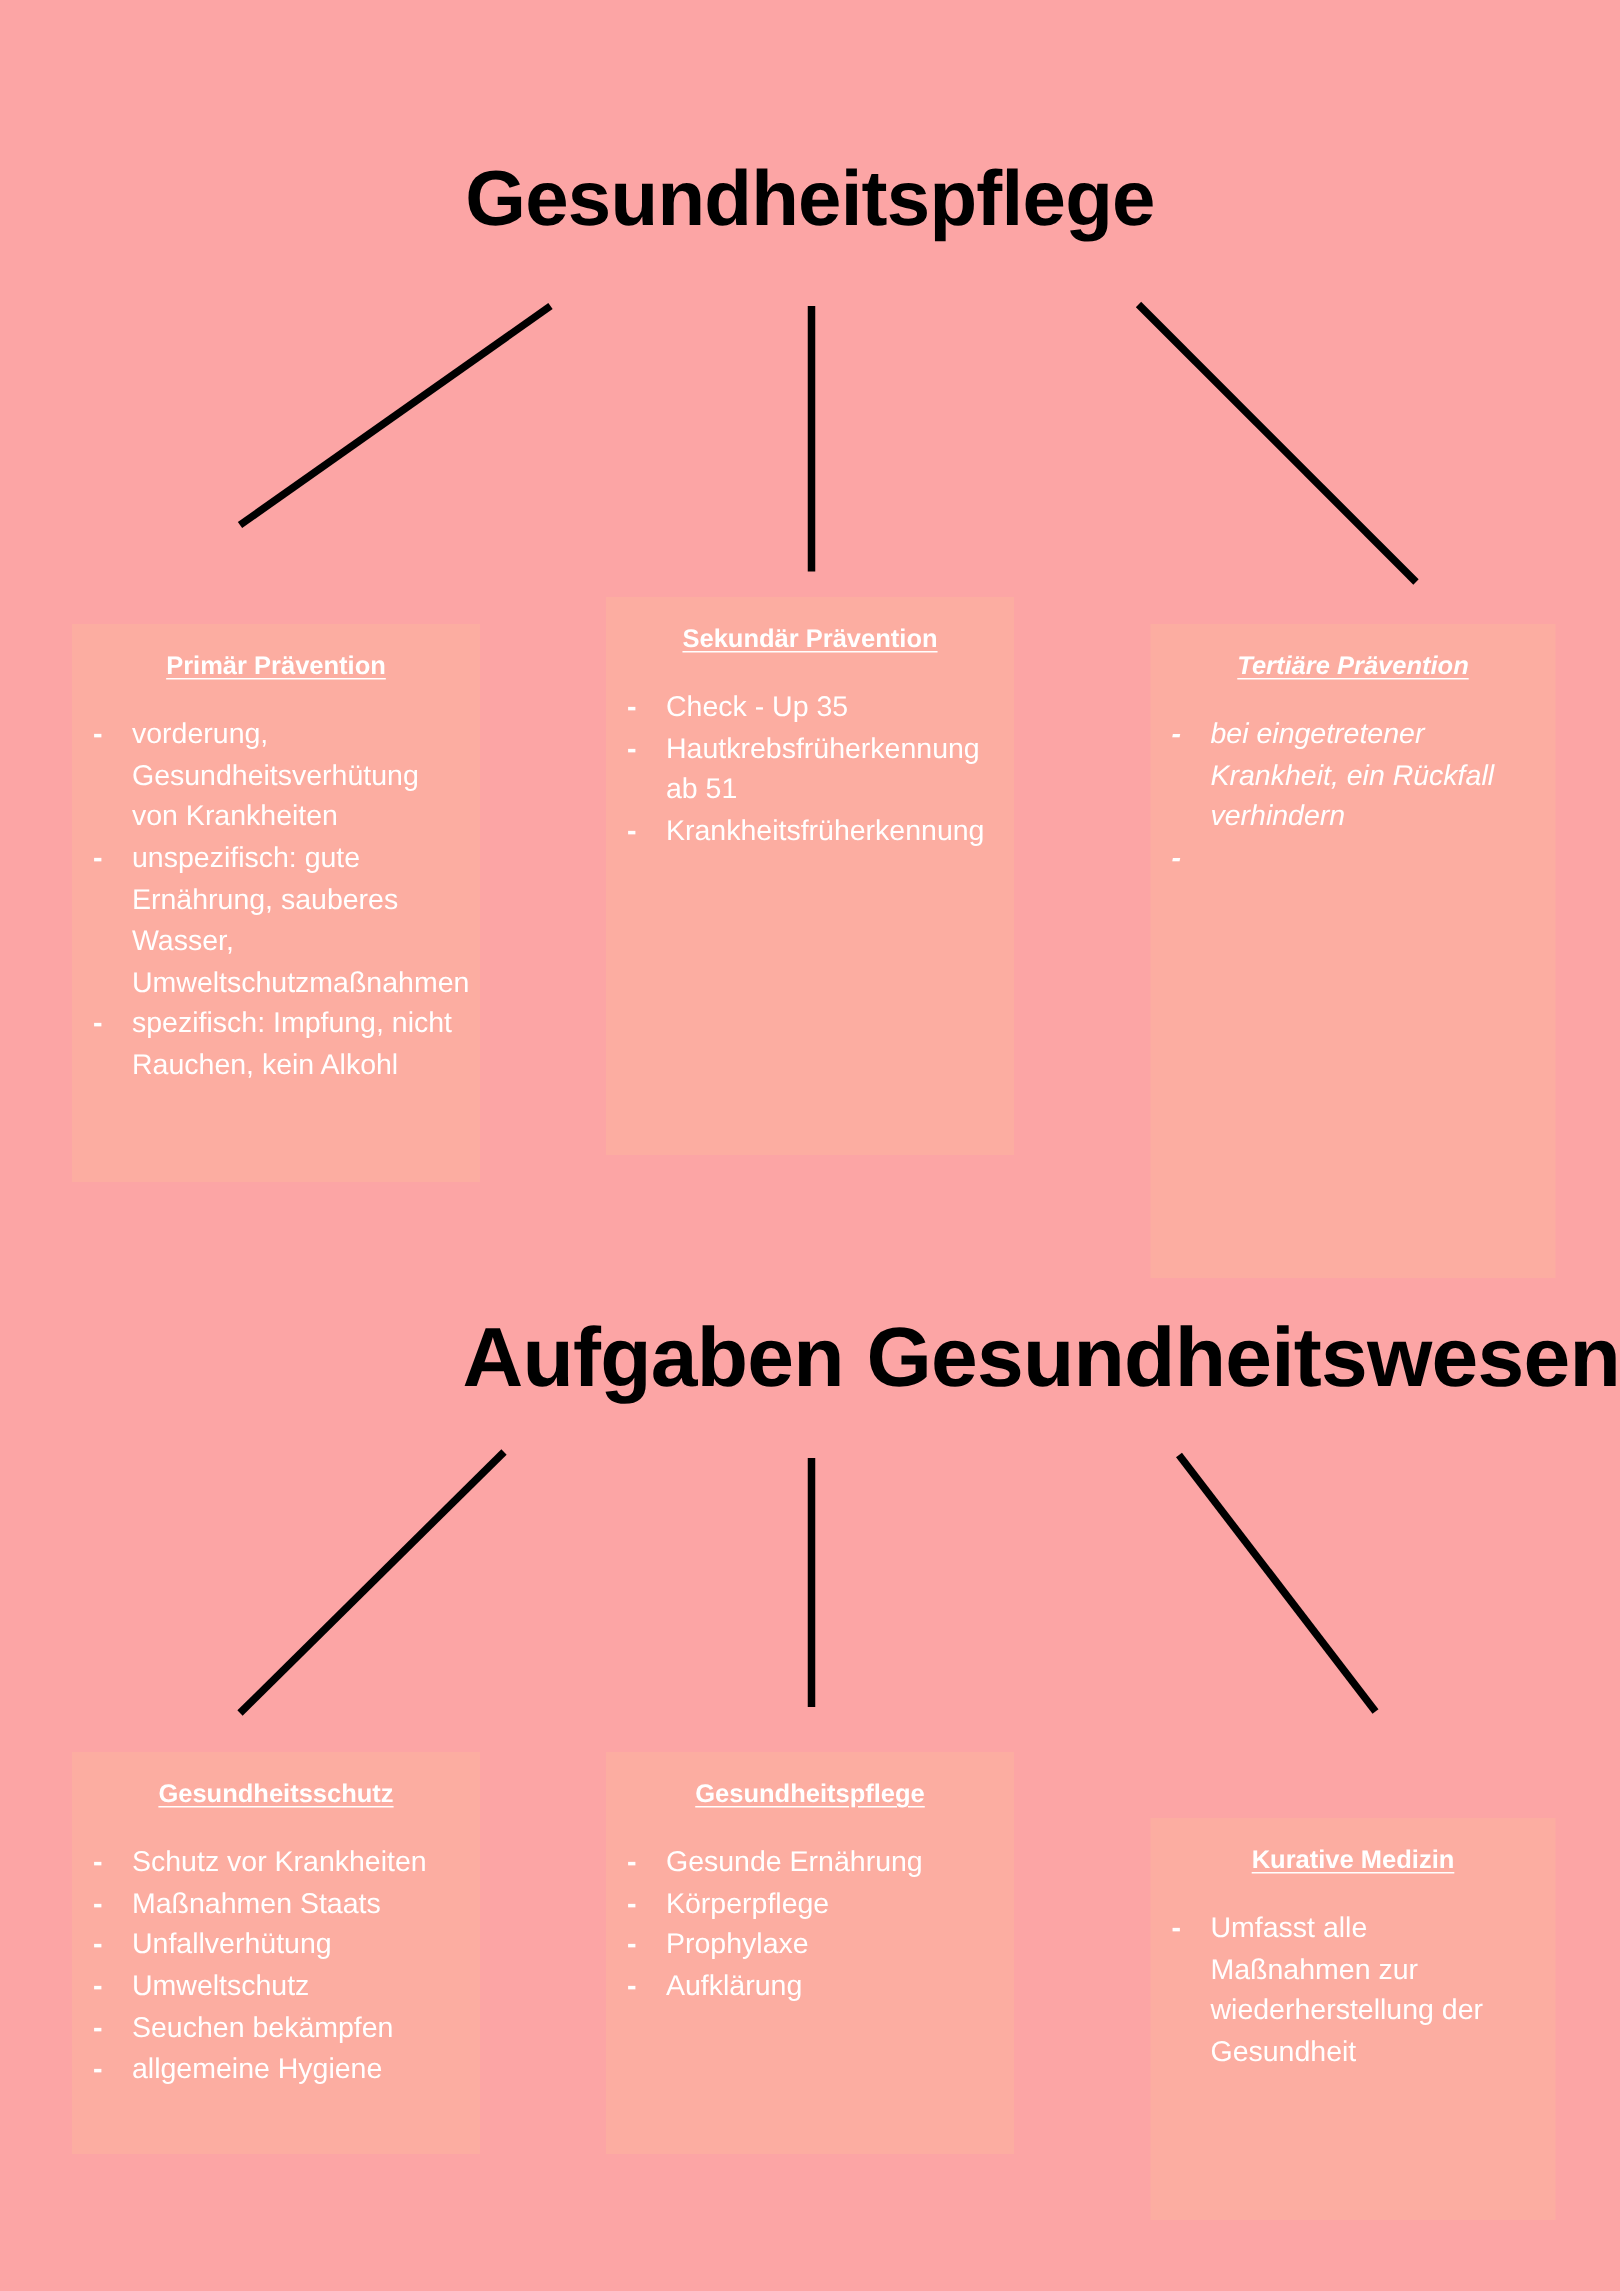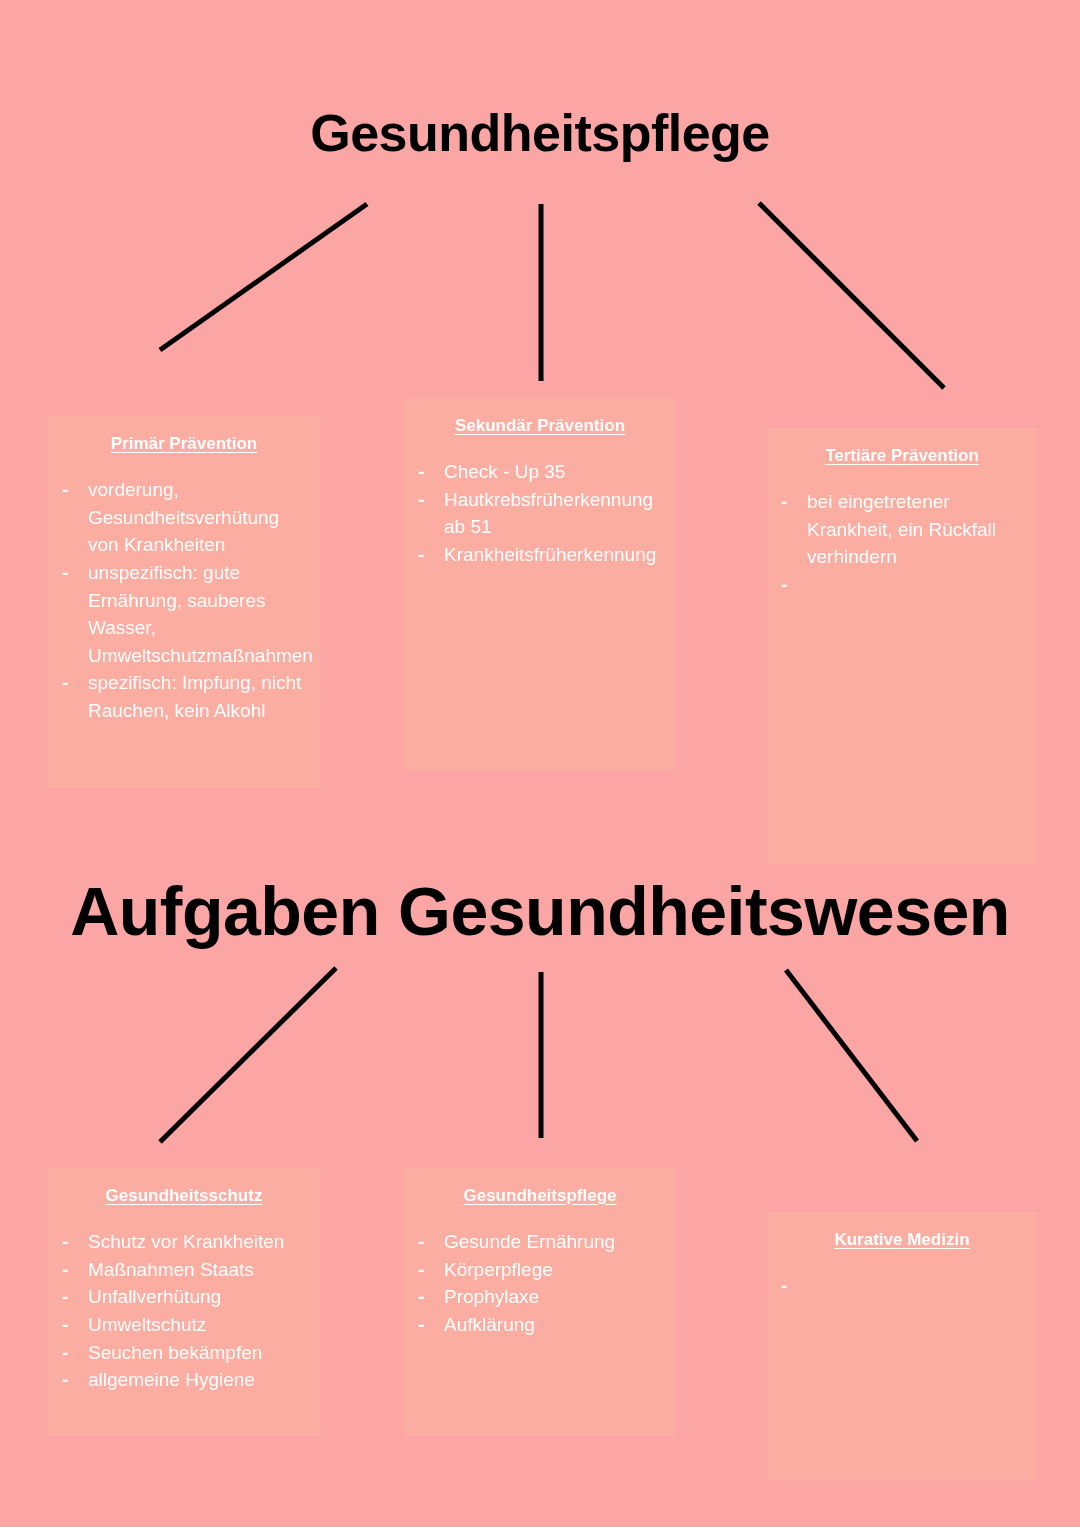--- a/index.html
+++ b/index.html
@@ -23,21 +23,21 @@
     width: 100%;
     left: 0;
     text-align: center;
     font-family: "Liberation Sans", sans-serif;
     font-weight: bold;
     color: #000000;
     letter-spacing: -0.5px;
     white-space: nowrap;
   }
   #title-top   { top: 103px; font-size: 52px; }
-  #title-bottom{ top: 872px; font-size: 68px; }
+  #title-bottom{ top: 872px; font-size: 56px; text-align: right; }
 
   .connectors {
     position: absolute;
     left: 0;
     top: 0;
     width: 1080px;
     height: 1527px;
     pointer-events: none;
   }
 
@@ -80,21 +80,21 @@
     font-weight: bold;
   }
   .bullet-text {
     flex: 1 1 auto;
     text-align: left;
   }
 
   
   #card-primaer   { left: 48px;  top: 416px;  width: 272px; height: 372px; }
   #card-sekundaer { left: 404px; top: 398px;  width: 272px; height: 372px; }
-  #card-tertiaer  { left: 767px; top: 428px;  width: 270px; height: 436px; }
+  #card-tertiaer  { left: 767px; top: 416px;  width: 270px; height: 436px; font-style: italic; }
 
   
   #card-schutz    { left: 48px;  top: 1168px; width: 272px; height: 268px; }
   #card-pflege    { left: 404px; top: 1168px; width: 272px; height: 268px; }
   #card-kurative  { left: 767px; top: 1168px; width: 270px; height: 268px; margin-top: 44px; }
 </style>
 </head>
 <body>
 
 <div id="page">
@@ -213,17 +213,18 @@
         <span class="bullet-text">Aufklärung</span>
       </li>
     </ul>
   </div>
 
   <div class="card" id="card-kurative">
     <div class="card-title">Kurative Medizin</div>
     <ul class="bullets">
       <li class="bullet">
         <span class="dash">-</span>
+        <span class="bullet-text">Umfasst alle Maßnahmen zur wiederherstellung der Gesundheit</span>
       </li>
     </ul>
   </div>
 
 </div>
 
 </body></html>

